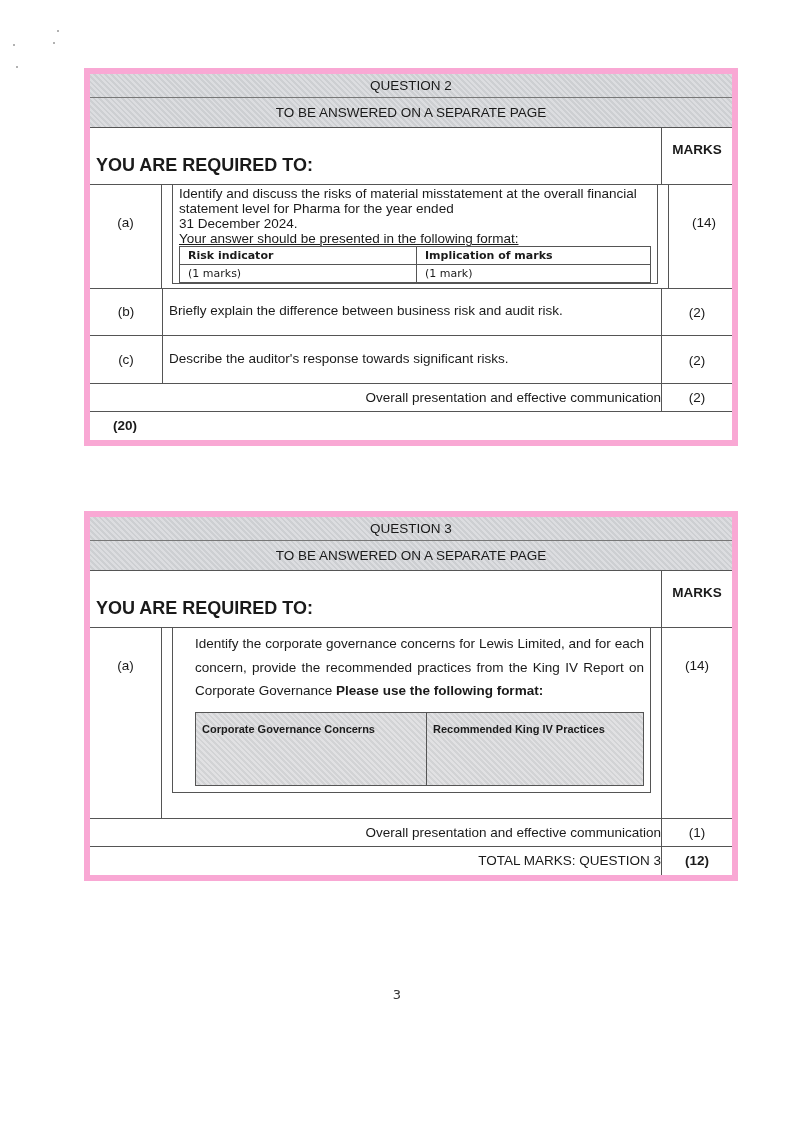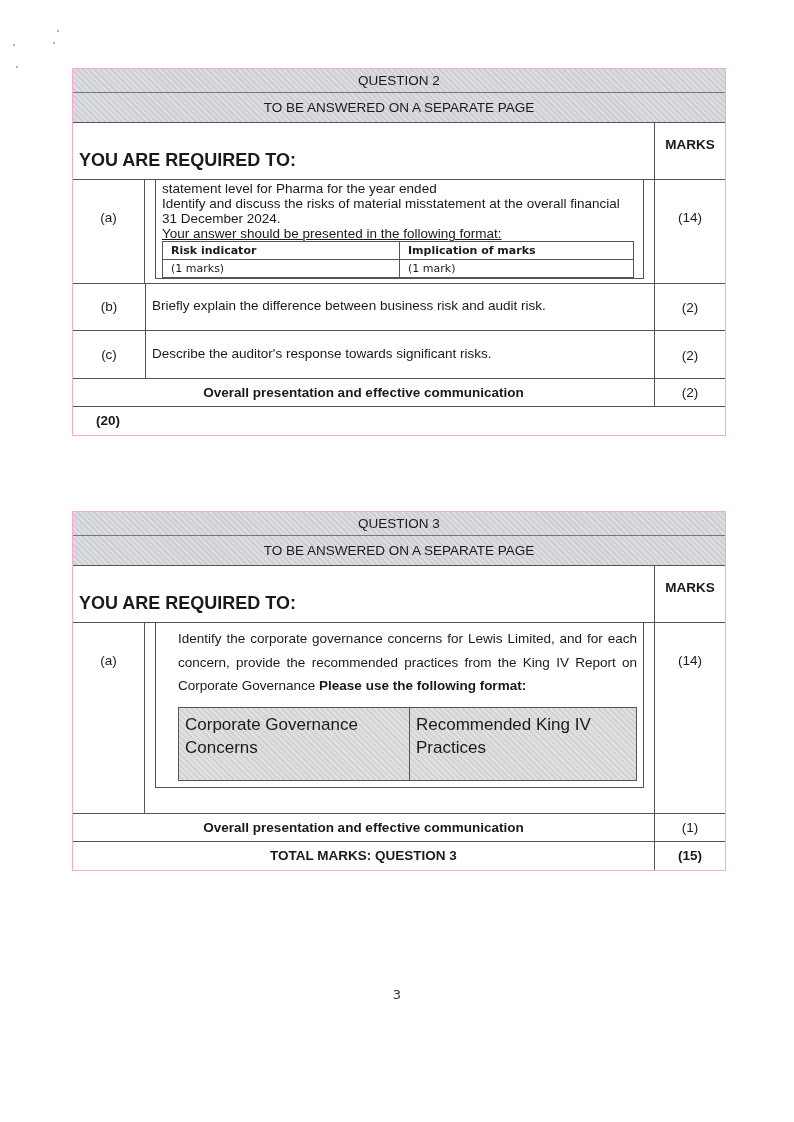--- a/index.html
+++ b/index.html
@@ -1,49 +1,49 @@
 <!DOCTYPE html>
 <html><head>
 <meta charset="utf-8">
 <style>
   html, body { margin: 0; padding: 0; }
   body {
     width: 794px; height: 1122px; background: #ffffff; position: relative;
     font-family: "Liberation Sans", sans-serif; color: #1a1a1a; overflow: hidden;
   }
   .qtable {
-    position: absolute; left: 72px; width: 654px;
-    border: 1px solid #f9a8d4; border-collapse: collapse; box-sizing: border-box;
+    position: absolute; left: 84px; width: 654px;
+    border: 6px solid #f9a8d4; border-collapse: collapse; box-sizing: border-box;
   }
   .band {
     background: #d4d6d9;
     background-image: repeating-linear-gradient(45deg, rgba(255,255,255,0.18) 0 2px, rgba(0,0,0,0.03) 2px 4px);
     text-align: center; font-size: 13.5px; border-bottom: 1px solid #555;
   }
   .band1 { height: 23px; line-height: 23px; border-bottom: 1px solid #777; }
   .band2 { height: 29px; line-height: 29px; }
   .row { display: flex; border-bottom: 1px solid #555; }
   .row:last-child { border-bottom: none; }
   .c-label { width: 72px; flex: none; border-right: 1px solid #555; text-align: center; font-size: 13.5px; }
   .c-body { flex: 1; border-right: 1px solid #555; font-size: 13.5px; }
   .c-marks { width: 70px; flex: none; text-align: center; font-size: 13.5px; }
   .req-row { height: 56px; }
   .req-row .c-left { flex: 1; border-right: 1px solid #555; font-weight: bold; font-size: 18px; padding: 27px 0 0 6px; box-sizing: border-box; }
   .req-row .c-marks { font-weight: bold; padding-top: 14px; box-sizing: border-box; }
   .summary { height: 27px; display: flex; border-bottom: 1px solid #555; }
   .summary:last-child { border-bottom: none; }
-  .summary .s-text { flex: 1; text-align: center; border-right: 1px solid #555; font-weight: bold; font-size: 13.5px; line-height: 27px; }
+  .summary .s-text { flex: 1; text-align: right; border-right: 1px solid #555; font-weight: normal; font-size: 13.5px; line-height: 27px; }
   .summary .s-marks { width: 70px; text-align: center; font-size: 13.5px; line-height: 27px; }
   .bold { font-weight: bold; }
   .inner-box { margin: 0 0 0 6px; border: 1px solid #555; border-top: none; }
   .fmt-table { border-collapse: collapse; font-family: "DejaVu Sans", sans-serif; font-size: 11px; }
   .fmt-table td { border: 1px solid #555; padding: 1px 8px; }
   .kingbox { border: 1px solid #555; display: flex; background: #d9dadc;
     background-image: repeating-linear-gradient(45deg, rgba(255,255,255,0.2) 0 2px, rgba(0,0,0,0.03) 2px 4px); }
-  .kingbox div { padding: 5px 6px; font-weight: normal; font-size: 17px; line-height: 23px; height: 62px; }
+  .kingbox div { padding: 5px 6px; font-weight: bold; font-size: 11px; line-height: 23px; height: 62px; }
   .page-num { position: absolute; top: 987px; left: 0; width: 794px; text-align: center; font-size: 13px; font-family: "DejaVu Sans", sans-serif; color: #333; }
   .speck { position: absolute; width: 2px; height: 2px; background: #999; border-radius: 1px; }
 </style>
 </head>
 <body>
 
 <div class="speck" style="left:57px;top:30px;"></div>
 <div class="speck" style="left:53px;top:42px;"></div>
 <div class="speck" style="left:13px;top:44px;"></div>
 <div class="speck" style="left:16px;top:66px;"></div>
@@ -54,22 +54,22 @@
 
   <div class="row req-row">
     <div class="c-left">YOU ARE REQUIRED TO:</div>
     <div class="c-marks">MARKS</div>
   </div>
 
   <div class="row" style="height:103px;">
     <div class="c-label" style="padding-top:30px;box-sizing:border-box;">(a)</div>
     <div class="c-body" style="padding:0 10px 0 4px;">
       <div class="inner-box" style="padding:1px 6px 0 6px;line-height:15px;font-size:13.5px;">
+        <div>Identify and discuss the risks of material misstatement at the overall financial</div>
         <div>statement level for Pharma for the year ended</div>
-        <div>Identify and discuss the risks of material misstatement at the overall financial</div>
         <div>31 December 2024.</div>
         <div style="text-decoration:underline;text-decoration-thickness:1px;">Your answer should be presented in the following format:</div>
         <table class="fmt-table" style="width:472px;margin-bottom:0;">
           <tbody>
               <tr>
             <td class="bold" style="width:220px;">Risk indicator</td>
             <td class="bold">Implication of marks</td>
           </tr>
           <tr>
             <td>(1 marks)</td>
@@ -128,17 +128,17 @@
     </div>
     <div class="c-marks" style="padding-top:30px;box-sizing:border-box;">(14)</div>
   </div>
 
   <div class="summary">
     <div class="s-text">Overall presentation and effective communication</div>
     <div class="s-marks">(1)</div>
   </div>
   <div class="summary" style="height:28px;">
     <div class="s-text">TOTAL MARKS: QUESTION 3</div>
-    <div class="s-marks bold">(15)</div>
+    <div class="s-marks bold">(12)</div>
   </div>
 </div>
 
 <div class="page-num">3</div>
 
 </body></html>

